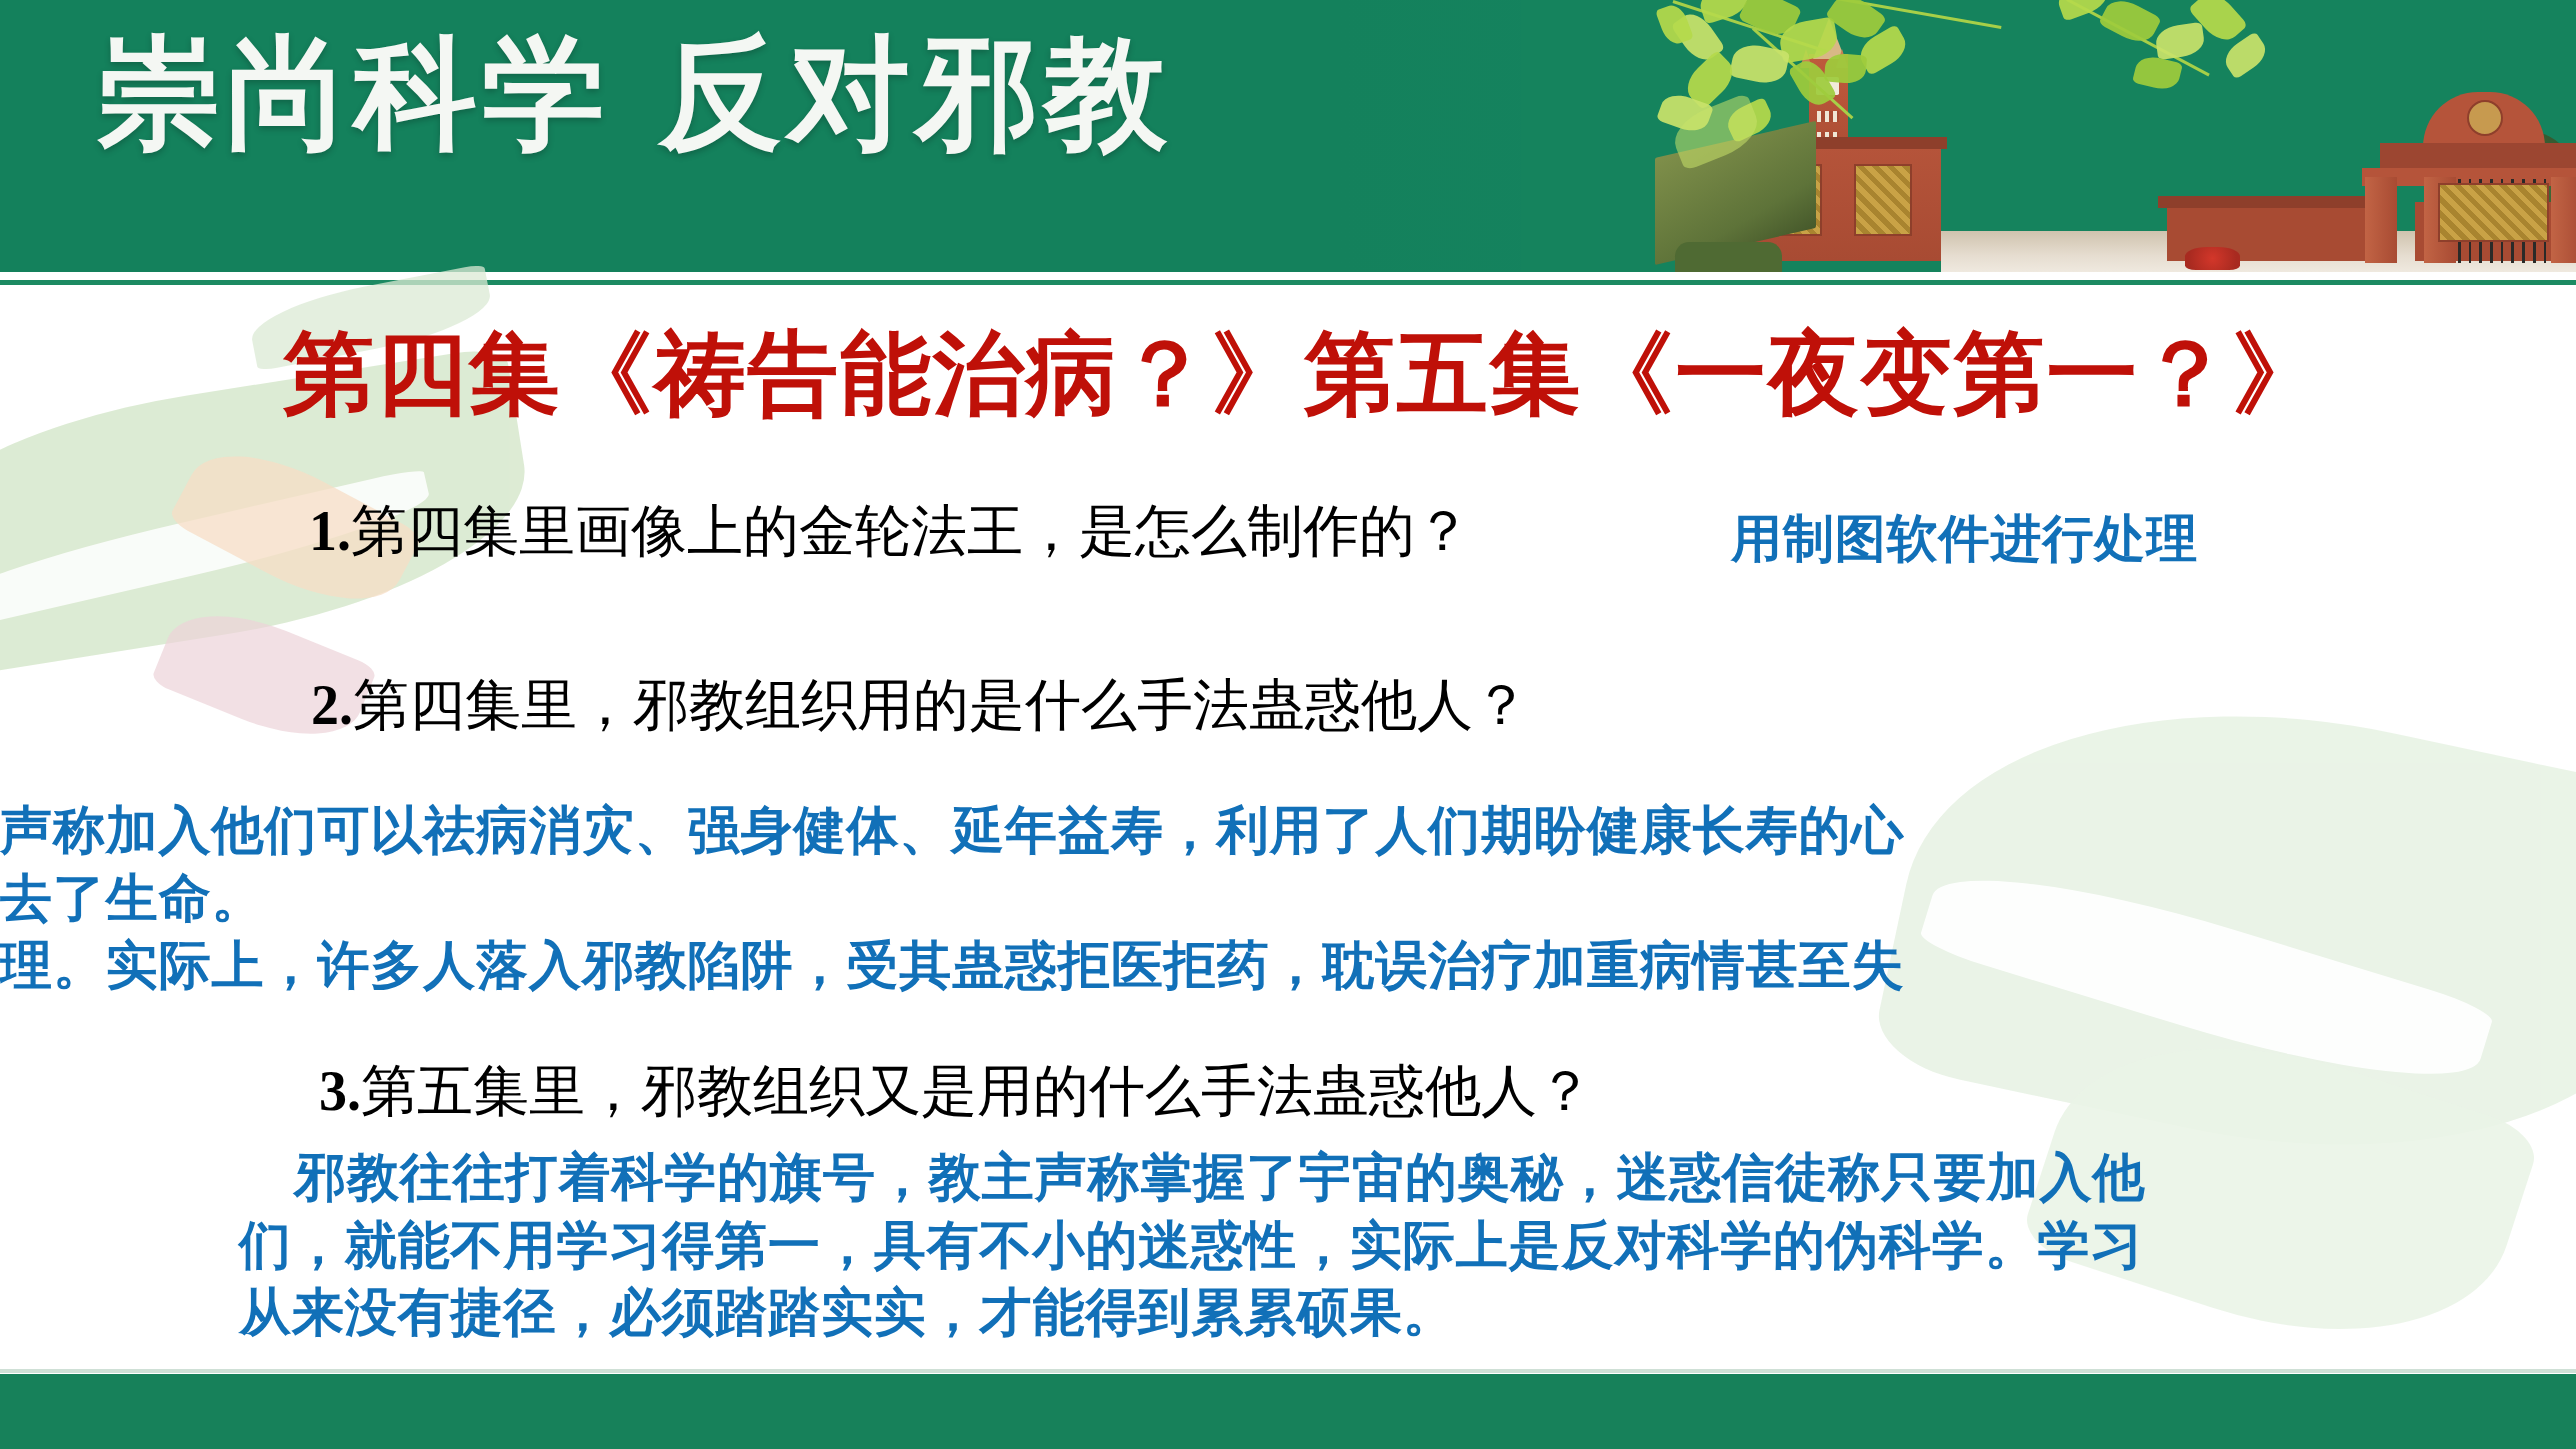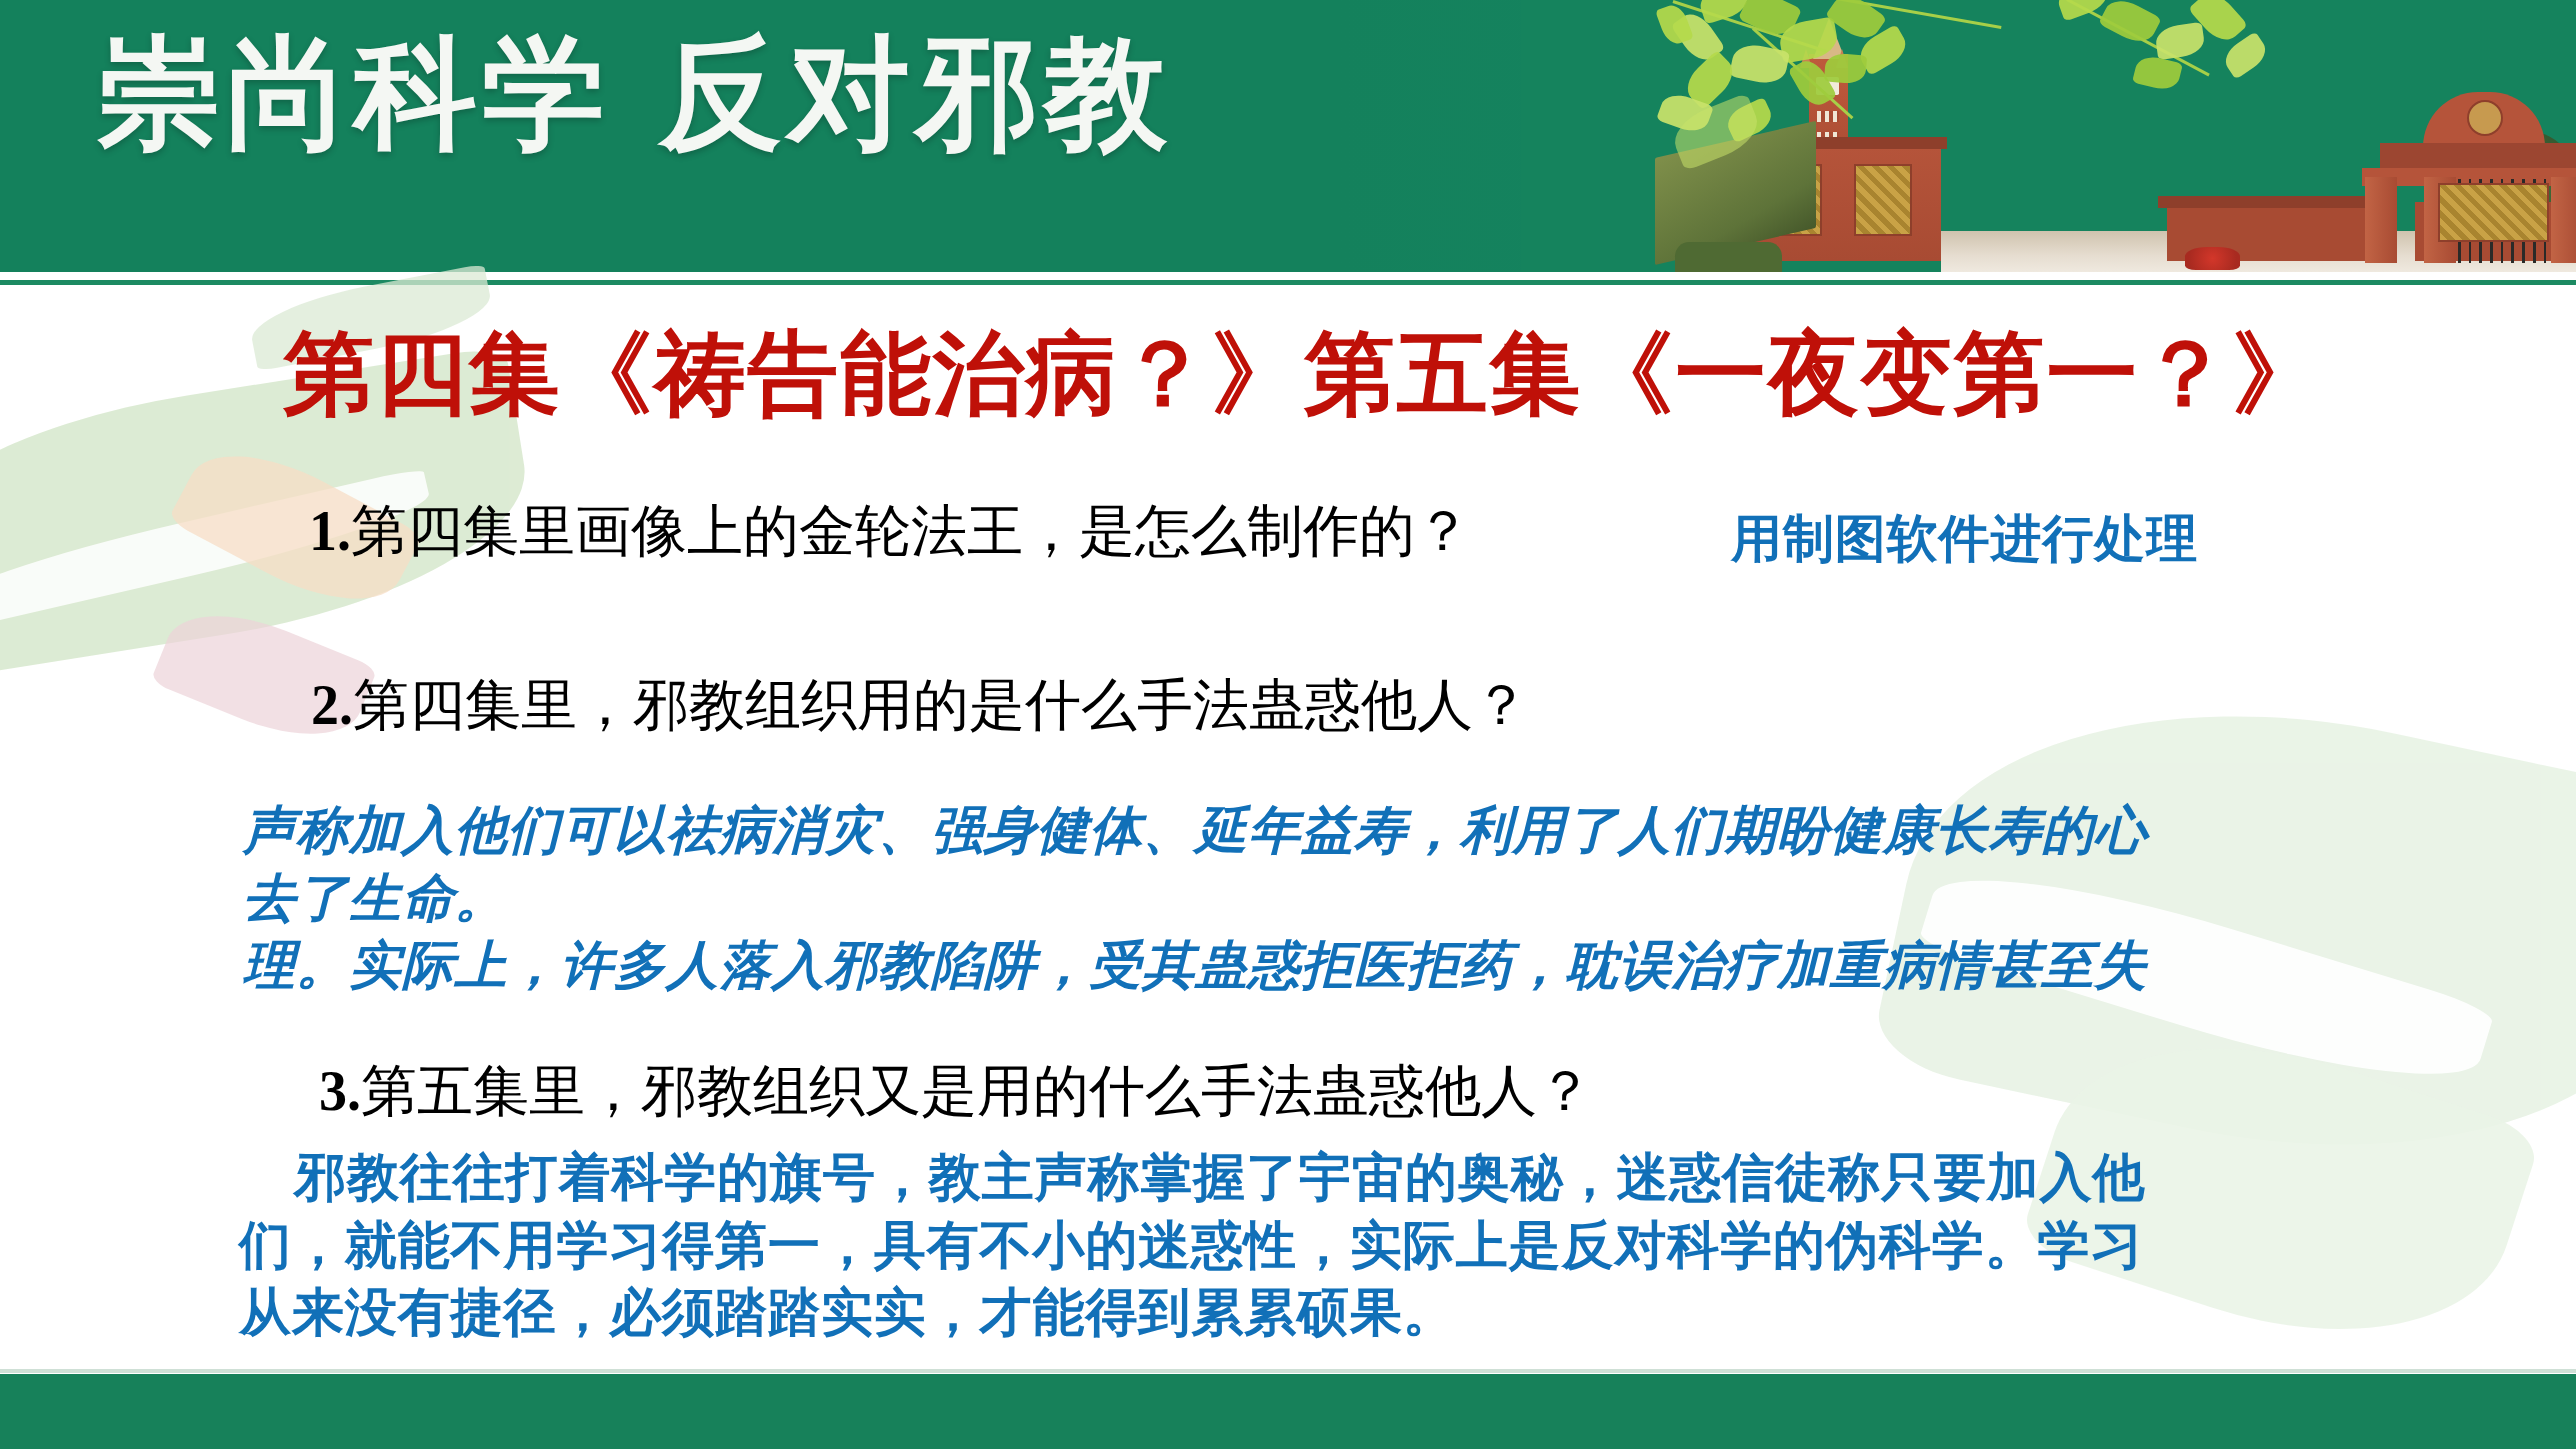--- a/index.html
+++ b/index.html
@@ -589,21 +589,21 @@
       <div class="answer-inline" style="left:1731px; top:3.6px;">用制图软件进行处理</div>
     </div>
 
     <div class="row" style="top:174px;">
       <div class="q-line" style="padding-left:311px;">
         <span class="q-num">2.</span><span class="q-text">第四集里，邪教组织用的是什么手法蛊惑他人？</span>
       </div>
     </div>
 
     <div class="row" style="top:295px;">
-      <div class="answer-block" style="padding-left:243px;font-style:italic;">
+      <div class="answer-block" style="">
         <div>声称加入他们可以祛病消灾、强身健体、延年益寿，利用了人们期盼健康长寿的心</div>
         <div>去了生命。</div>
         <div>理。实际上，许多人落入邪教陷阱，受其蛊惑拒医拒药，耽误治疗加重病情甚至失</div>
       </div>
     </div>
 
     <div class="row" style="top:560px;padding-left:8px;">
       <div class="q-line" style="padding-left:311px;">
         <span class="q-num">3.</span><span class="q-text">第五集里，邪教组织又是用的什么手法蛊惑他人？</span>
       </div>

